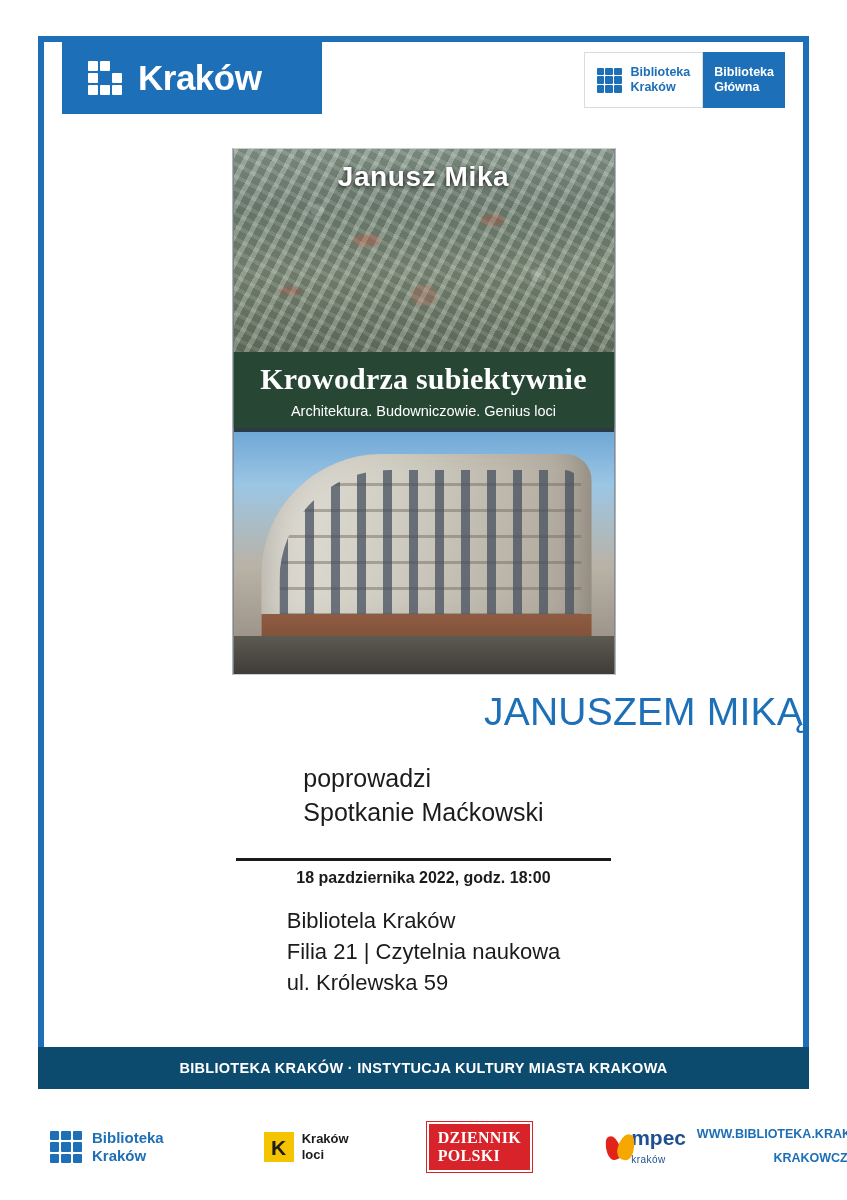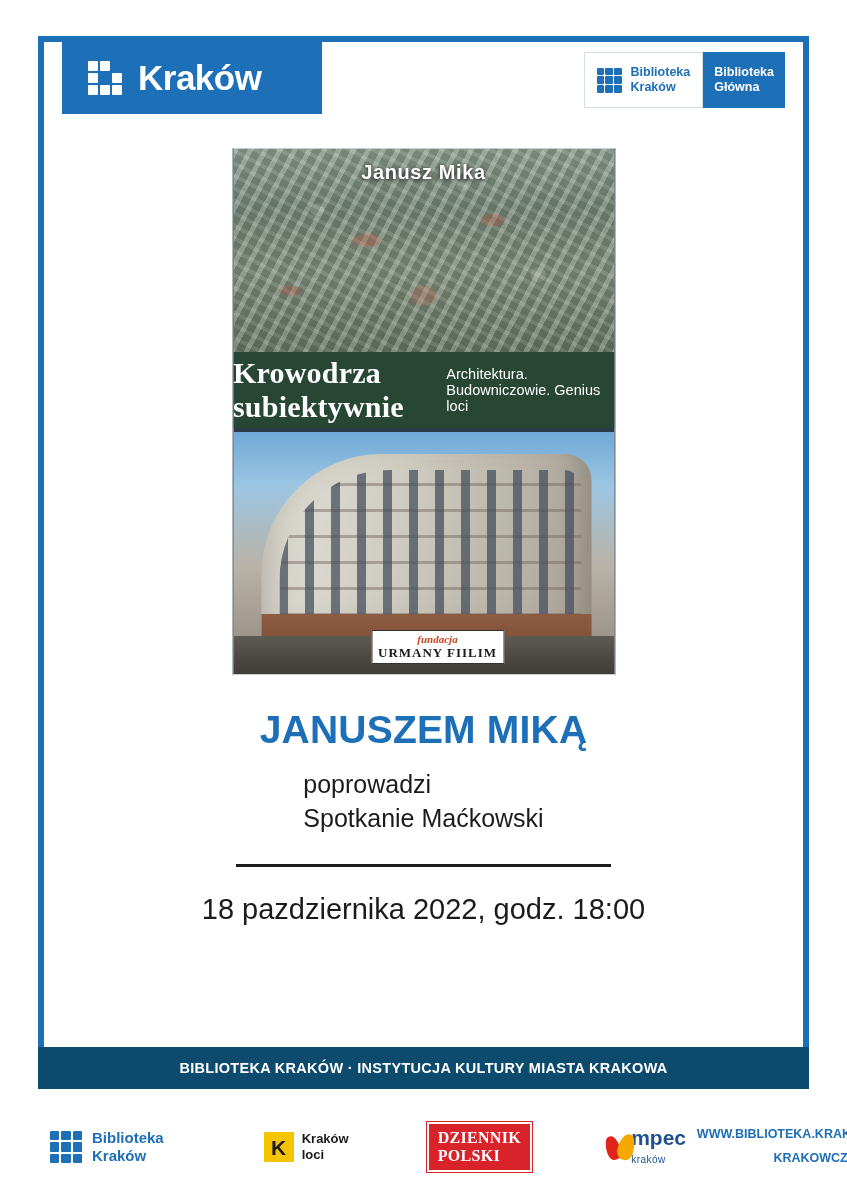--- a/index.html
+++ b/index.html
@@ -129,33 +129,33 @@
       radial-gradient(ellipse at 35% 45%, rgba(200,90,70,0.35) 0 12px, transparent 16px),
       radial-gradient(ellipse at 68% 35%, rgba(190,80,60,0.3) 0 10px, transparent 14px),
       radial-gradient(ellipse at 50% 72%, rgba(210,100,80,0.25) 0 11px, transparent 15px),
       radial-gradient(ellipse at 15% 70%, rgba(180,70,55,0.3) 0 9px, transparent 13px);
   }
   .author-name {
     position: absolute;
     top: 12px; left: 0; right: 0;
     text-align: center;
     color: #ffffff;
-    font-size: 20px;
+    font-size: 28px;
     font-weight: bold;
     letter-spacing: .6px;
     text-shadow: 0 1px 4px rgba(0,0,0,.85);
     z-index: 3;
   }
   .cover-band {
     position: absolute;
     left: 0; top: 203px;
     width: 100%; height: 76px;
     background: #274734;
     display: flex;
-    flex-direction: row;
+    flex-direction: column;
     align-items: center;
     justify-content: center;
     gap: 7px;
   }
   .cover-title {
     color: #ffffff;
     font-family: "Liberation Serif", serif;
     font-size: 30px;
     font-weight: bold;
     letter-spacing: .2px;
@@ -232,45 +232,45 @@
     top: 648px;
     text-align: center;
     color: #1b1b1b;
   }
   .line-meeting {
     font-size: 26px;
     font-weight: bold;
     letter-spacing: -.2px;
   }
   .line-guest {
-    margin-top: 18px;
     color: #1d6fb8;
     font-size: 39px;
-    font-weight: bold;
+    font-weight: normal;
     letter-spacing: .2px;
+    text-align: right;
   }
   .host-block {
-    margin-top: 16px;
+    margin-top: 28px;
     display: inline-block;
     text-align: left;
   }
   .host-lead, .host-name {
     font-size: 25px;
     line-height: 1.35;
   }
   .rule {
     width: 375px;
     height: 3px;
     background: #1b1b1b;
     margin: 28px auto 0;
   }
   .line-date {
-    margin-top: 26px;
-    font-size: 29px;
-    font-weight: normal;
+    margin-top: 8px;
+    font-size: 16px;
+    font-weight: bold;
   }
   .venue {
     margin-top: 18px;
     display: inline-block;
     text-align: left;
     font-size: 22px;
     line-height: 1.42;
   }
 
   
@@ -435,34 +435,35 @@
       <div class="cover-photo-top"></div>
       <div class="author-name">Janusz Mika</div>
       <div class="cover-band">
         <div class="cover-title">Krowodrza subiektywnie</div>
         <div class="cover-sub">Architektura. Budowniczowie. Genius loci</div>
       </div>
       <div class="cover-photo-bottom">
         <div class="bldg"></div>
         <div class="street-strip"></div>
       </div>
-      <div class="publisher-box">
-        <div class="p1">fundacja</div>
-        <div class="p2">URMANY FIILIM</div>
-      </div>
     </div>
 
     <div class="content">
       <div class="line-guest">JANUSZEM MIKĄ</div>
       <div class="host-block">
         <div class="host-lead">poprowadzi</div>
         <div class="host-name">Spotkanie Maćkowski</div>
       </div>
       <div class="rule"></div>
       <div class="line-date">18 pazdziernika 2022, godz. 18:00</div>
+      <div class="venue">
+        <div>Bibliotela Kraków</div>
+        <div>Filia 21 | Czytelnia naukowa</div>
+        <div>ul. Królewska 59</div>
+      </div>
     </div>
 
     <div class="footer-bar">BIBLIOTEKA KRAKÓW · INSTYTUCJA KULTURY MIASTA KRAKOWA</div>
   </div>
 
   <div class="sponsors">
 
     <div class="sp sp-biblioteka">
       <span class="mark blue">
         <i></i>

